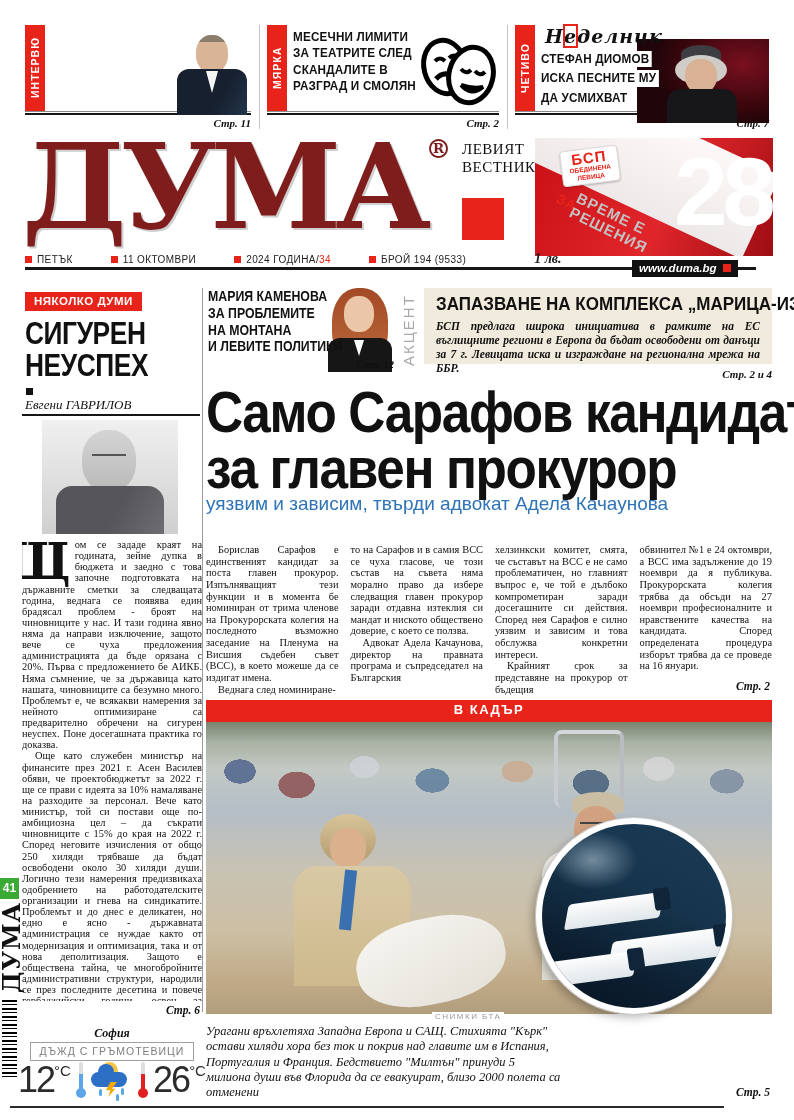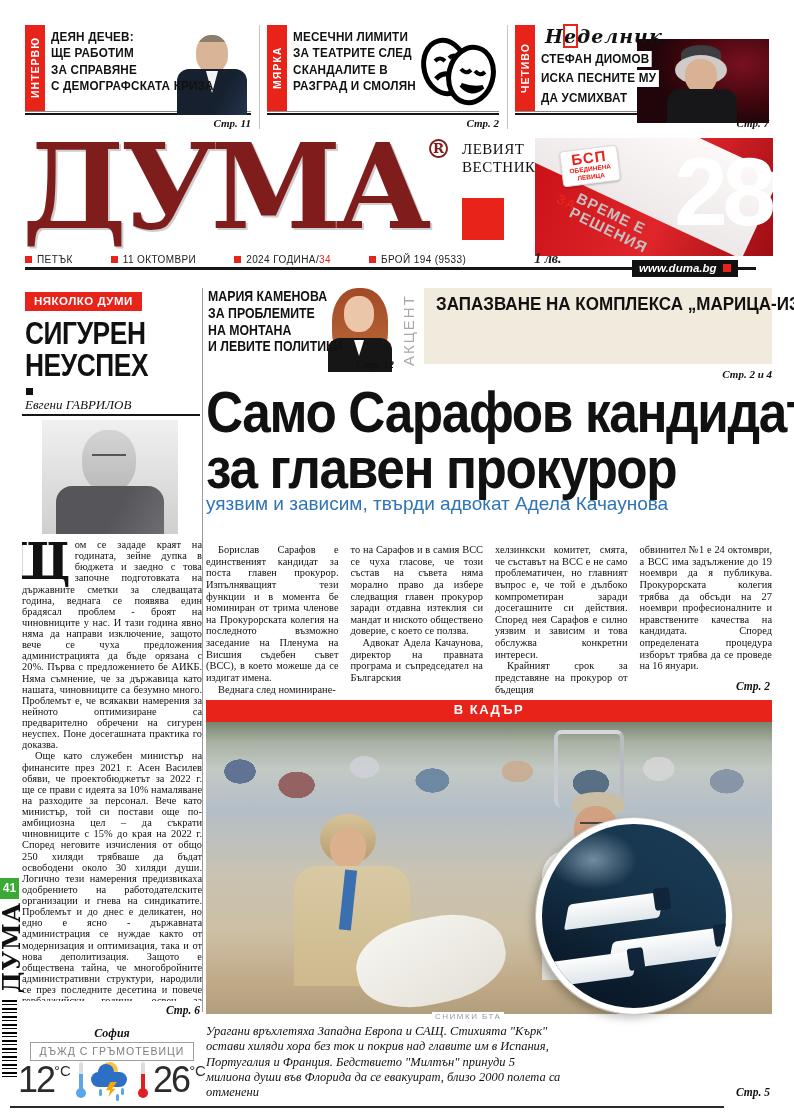--- a/index.html
+++ b/index.html
@@ -228,26 +228,20 @@
 
   <div class="rail-week">41</div>
   <div class="rail-logo">ДУМА</div>
   <div class="rail-barcode"></div>
 
   <div class="promos">
 
     <div class="promo promo1">
       <div class="promo-box">
         <div class="ptag">ИНТЕРВЮ</div>
-        <div class="ptxt">
-          <span class="ln">ДЕЯН ДЕЧЕВ:</span>
-          <span class="ln">ЩЕ РАБОТИМ</span>
-          <span class="ln">ЗА СПРАВЯНЕ</span>
-          <span class="ln">С ДЕМОГРАФСКАТА КРИЗА</span>
-        </div>
         <div class="photo1">
           <div class="head"></div>
           <div class="suit"></div>
           <div class="shirt"></div>
         </div>
       </div>
       <div class="promo-rule"></div>
       <div class="promo-page">Стр. 11</div>
     </div>
 
@@ -385,20 +379,21 @@
     <span class="ln">МАРИЯ КАМЕНОВА</span>
     <span class="ln">ЗА ПРОБЛЕМИТЕ</span>
     <span class="ln">НА МОНТАНА</span>
     <span class="ln">И ЛЕВИТЕ ПОЛИТИКИ</span>
   </div>
   <div class="kam-page">Стр. 12</div>
 
   <div class="akc-label">АКЦЕНТ</div>
   <div class="akc-box">
     <h3>ЗАПАЗВАНЕ НА КОМПЛЕКСА „МАРИЦА-ИЗТОК“</h3>
+    <p>БСП предлага широка инициатива в рамките на ЕС въглищните региони в Европа да бъдат освободени от данъци за 7 г. Левицата иска и изграждане на регионална мрежа на ББР.</p>
   </div>
   <div class="akc-page">Стр. 2 и 4</div>
 
   <div class="hl">
     <span class="ln">Само Сарафов кандидат</span>
     <span class="ln">за главен прокурор</span>
   </div>
   <div class="sub">
     <span class="ln">уязвим и зависим, твърди адвокат Адела Качаунова</span>
   </div>

